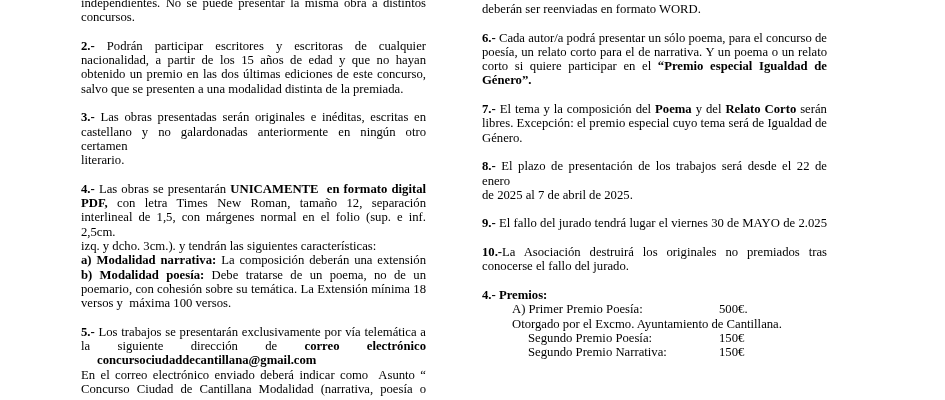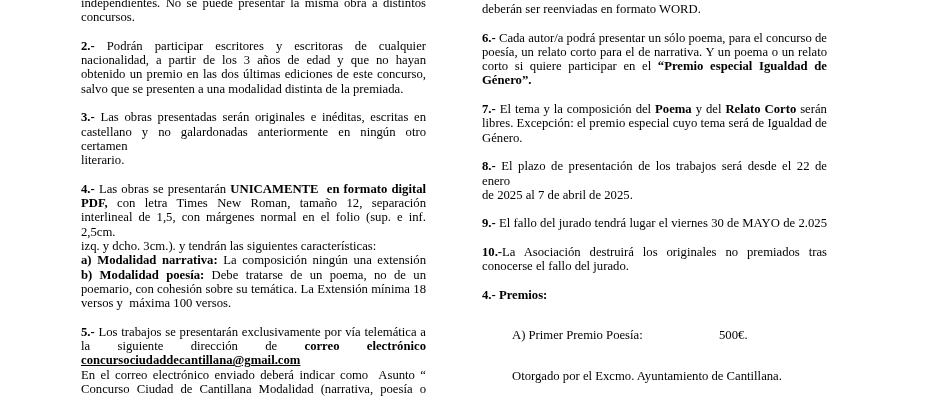--- a/index.html
+++ b/index.html
@@ -8,58 +8,58 @@
     font-family:"Liberation Serif","DejaVu Serif",serif;
     font-size:12.7px;color:#000000;
   }
   .col{position:absolute;width:345px;}
   .col-left{left:81px;top:-4px;}
   .col-right{left:482px;top:2px;}
   .para{margin:0 0 14.3px 0;}
   .line{line-height:14.3px;min-height:14.3px;}
   .just{text-align:justify;text-align-last:justify;}
   .b{font-weight:bold;}
-  .u{text-decoration:underline;}
+  .u{margin-left:16px;}
   .prize-block{margin:0 0 6px 0;}
-  .prize-row{position:relative;line-height:14.3px;min-height:14.3px;margin-top:26px;}
+  .prize-row{position:relative;line-height:14.3px;min-height:14.3px;}
   .ind-a{padding-left:30px;}
   .ind-b{padding-left:46px;}
   .prize-amount{position:absolute;left:237px;top:0;}
 </style>
 </head>
 <body>
 
 <div>
 
   <div class="col col-left">
 
     <div class="para">
       <div class="line just"><span>independientes. No se puede presentar la misma obra a distintos</span></div>
       <div class="line"><span>concursos.</span></div>
     </div>
 
     <div class="para">
       <div class="line just"><span class="b">2.-</span><span> Podrán participar escritores y escritoras de cualquier</span></div>
-      <div class="line just"><span>nacionalidad, a partir de los 3 años de edad y que no hayan</span></div>
+      <div class="line just"><span>nacionalidad, a partir de los 15 años de edad y que no hayan</span></div>
       <div class="line just"><span>obtenido un premio en las dos últimas ediciones de este concurso,</span></div>
       <div class="line"><span>salvo que se presenten a una modalidad distinta de la premiada.</span></div>
     </div>
 
     <div class="para">
       <div class="line just"><span class="b">3.-</span><span> Las obras presentadas serán originales e inéditas, escritas en</span></div>
       <div class="line just"><span>castellano y no galardonadas anteriormente en ningún otro certamen</span></div>
       <div class="line"><span>literario.</span></div>
     </div>
 
     <div class="para">
       <div class="line just"><span class="b">4.-</span><span> Las obras se presentarán </span><span class="b">UNICAMENTE&nbsp; en formato digital</span></div>
       <div class="line just"><span class="b">PDF,</span><span> con letra Times New Roman, tamaño 12, separación</span></div>
       <div class="line just"><span>interlineal de 1,5, con márgenes normal en el folio (sup. e inf. 2,5cm.</span></div>
       <div class="line"><span>izq. y dcho. 3cm.). y tendrán las siguientes características:</span></div>
-      <div class="line just"><span class="b">a) Modalidad narrativa:</span><span> La composición ningún una extensión</span></div>
+      <div class="line just"><span class="b">a) Modalidad narrativa:</span><span> La composición deberán una extensión</span></div>
       <div class="line just"><span class="b">b) Modalidad poesía:</span><span> Debe tratarse de un poema, no de un</span></div>
       <div class="line just"><span>poemario, con cohesión sobre su temática. La Extensión mínima 18</span></div>
       <div class="line"><span>versos y&nbsp; máxima 100 versos.</span></div>
     </div>
 
     <div class="para">
       <div class="line just"><span class="b">5.-</span><span> Los trabajos se presentarán exclusivamente por vía telemática a</span></div>
       <div class="line just"><span>la siguiente dirección de </span><span class="b">correo electrónico</span></div>
       <div class="line"><span class="b u">concursociudaddecantillana@gmail.com</span></div>
       <div class="line just"><span>En el correo electrónico enviado deberá indicar como&nbsp; Asunto “</span></div>

